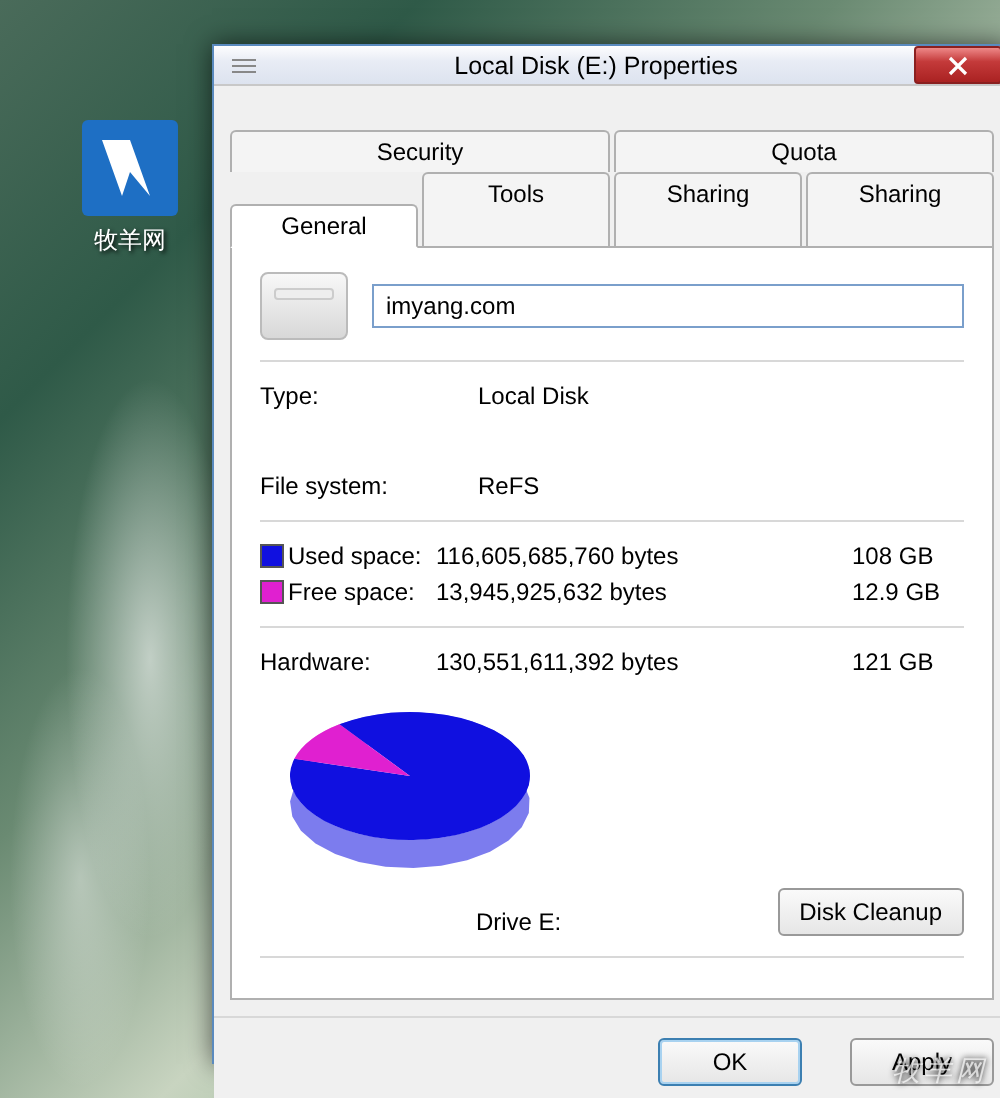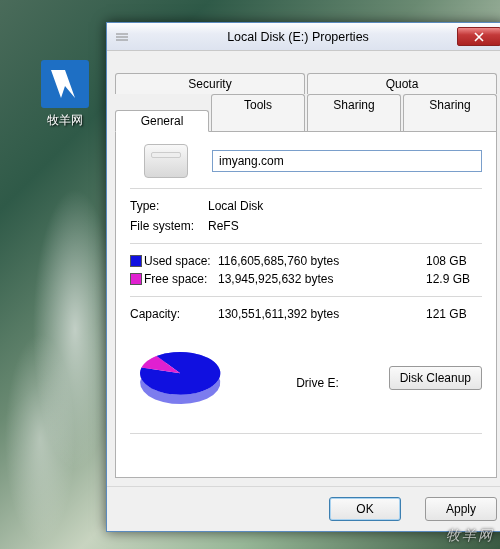--- a/index.html
+++ b/index.html
@@ -19,32 +19,32 @@
 .titlebar-grip { width: 24px; display:flex;align-items:center; }
 .titlebar .title { flex: 1; text-align: center; font-size: 12.5px; color:#000; }
 .close-btn { width: 44px; height: 19px; background: linear-gradient(#e88,#c43a3a 40%,#a22); border: 1px solid #8a2020; border-radius: 2px; display: flex; align-items: center; justify-content: center; color: #fff; font-weight: bold; cursor: pointer; }
 .body { flex: 1; background: #f0f0f0; padding: 6px 8px 8px; display: flex; flex-direction: column; }
 .tabs { position: relative; }
 .tab-row { display: flex; gap: 2px; }
 .tab { flex: 1; text-align: center; padding: 3px 0; background: #f4f4f4; border: 1px solid #b0b0b0; border-bottom: none; border-radius: 3px 3px 0 0; cursor: pointer; font-size: 12px; }
 .tab-row.top .tab { border-radius: 3px 3px 0 0; margin-top: 16px; }
 .tab.active { background: #fff; position: relative; z-index: 2; border-bottom: 1px solid #fff; margin-bottom: -1px; margin-top: 16px; }
 .tab-panel { background: #fff; border: 1px solid #b0b0b0; flex: 1; padding: 12px 14px 10px; display: flex; flex-direction: column; gap: 8px; }
-.row { display: flex; align-items: center; gap: 24px; margin-left: 14px; }
+.row { display: flex; align-items: center; gap: 12px; }
 .drive-ico { width: 44px; height: 34px; background: linear-gradient(#f8f8f8,#d8d8d8); border: 1px solid #bbb; border-radius: 4px; position: relative; }
 .drive-ico::after { content:""; position:absolute; left:6px; right:6px; top:7px; height:4px; background:#eee; border:1px solid #ccc; border-radius:2px; }
 .vol-input { flex: 1; border: 1px solid #7a9fcb; padding: 3px 6px; font-size: 12px; background:#fff; }
 .hr { height: 1px; background: #d8d8d8; margin: 2px 0; }
-.info-grid { display: grid; grid-template-columns: 78px 1fr; row-gap: 6px; font-size: 12px; }
+.info-grid { display: grid; grid-template-columns: 78px 1fr; row-gap: 6px; font-size: 12px; gap: 31px; }
 .space-grid { display: grid; grid-template-columns: 14px 74px 1fr 56px; row-gap: 4px; align-items: center; font-size: 12px; }
 .sw { width: 12px; height: 12px; border: 1px solid #555; }
 .sw.used { background: #1010e0; }
 .sw.free { background: #e020d0; }
 .cap-grid { display: grid; grid-template-columns: 88px 1fr 56px; font-size: 12px; }
-.pie-wrap { display:flex; flex-direction:row; align-items:center; gap:16px; margin-top:4px;}
+.pie-wrap { display:flex; flex-direction:column; gap:4px; margin-top:4px;}
 .pie-row { display:flex; align-items:flex-end; width:100%; }
 .pie-row .spacer { flex:1; }
 .btn { background: linear-gradient(#fafafa,#e6e6e6); border: 1px solid #999; border-radius: 3px; padding: 4px 10px; font-size: 12px; cursor: pointer; min-width: 72px; text-align: center; }
 .btn.primary { border: 1px solid #3c7fb1; box-shadow: 0 0 0 1px #a8d2f0 inset; }
 .footer { padding: 10px 8px; display: flex; justify-content: flex-end; gap: 24px; background:#f0f0f0; border-top:1px solid #d8d8d8; }
 .drive-lbl { font-size:12px; }
 .watermark { position:absolute; right:6px; bottom:4px; color:rgba(255,255,255,0.7); font-size:14px; text-shadow:0 0 3px #000; font-style:italic; letter-spacing:2px;}
 </style>
 </head>
 <body>
@@ -109,21 +109,21 @@
         <div>116,605,685,760 bytes</div>
         <div>108 GB</div>
         <div class="sw free"></div>
         <div>Free space:</div>
         <div>13,945,925,632 bytes</div>
         <div>12.9 GB</div>
       </div>
       <div class="hr"></div>
 
       <div class="cap-grid">
-        <div>Capacity:</div>
+        <div>Hardware:</div>
         <div>130,551,611,392 bytes</div>
         <div>121 GB</div>
       </div>
 
       <div class="pie-wrap">
         <svg id="pie" width="150" height="90" viewBox="0 0 150 90">
             <path d="M39.73288486245162 12.111456180001682 51.94001234745494 8.45777665436762 65.40227801559472 6.412058637410098 79.38694063880945 6.085649057570773 93.13282530663724 7.496314148430123 105.89175361727061 10.567272445668497 116.96926647819535 15.131373945749012 125.76242300429791 20.940197957785937 131.79261814719317 27.67757445920675 134.7316328163225 34.97679299775469 134.41949860287298 42.44056247194137 130.87320474272227 49.66263539376578 124.28577340481351 56.24991964097012 115.01575363633526 61.84387417240484 103.56770580154956 66.14002415343757 90.56473873192304 68.90453329746994 76.714594370299 69.98693140319108 62.7711258970068 69.3283043370674 49.493266055198 66.9645006863399 37.603718999310864 63.02418054676271 27.749624038996963 57.72181264813235 20.4673323220236 51.34600097891946 16.153213635418957 44.24377628324645 15.042082289222016 36.80170743248777 17.194416346131916 29.424860765657204 L 17.194416346131916 43.4248607656572 L 15.042082289222016 50.80170743248777 L 16.153213635418957 58.24377628324645 L 20.4673323220236 65.34600097891946 L 27.749624038996963 71.72181264813236 L 37.603718999310864 77.02418054676271 L 49.493266055198 80.9645006863399 L 62.7711258970068 83.3283043370674 L 76.714594370299 83.98693140319108 L 90.56473873192304 82.90453329746994 L 103.56770580154956 80.14002415343757 L 115.01575363633526 75.84387417240484 L 124.28577340481351 70.24991964097012 L 130.87320474272227 63.66263539376578 L 134.41949860287298 56.44056247194137 L 134.7316328163225 48.97679299775469 L 131.79261814719317 41.67757445920675 L 125.76242300429791 34.94019795778594 L 116.96926647819535 29.13137394574901 L 105.89175361727061 24.567272445668497 L 93.13282530663724 21.496314148430123 L 79.38694063880945 20.085649057570773 L 65.40227801559472 20.412058637410098 L 51.94001234745494 22.45777665436762 L 39.73288486245162 26.11145618000168 Z" fill="#1010e0" opacity="0.55"></path>
             <path d="M17.194416346131916 29.424860765657204 17.666613051539116 28.566137723862212 18.183647811653564 27.71479251294992 18.745116275117454 26.87149093456182 19.350579340823735 26.03689249974927 19.99956350131874 25.21164991319748 20.691561213112692 24.39640856277227 21.426031293608347 23.59180601478908 22.2023993443373 22.79847151539898 23.020058200173217 22.017025498481388 23.87836840417028 21.24807910042859 24.776658707655926 20.49223368220143 25.71422659518648 19.75008035902988 26.69033883395518 19.022199538126515 27.70423204722305 18.30916046477416 28.755113311324116 17.611520777142818 29.842160775777884 16.92982607018415 30.964524306024472 16.264609468944325 32.121326148279394 15.616391211629146 33.311661615988285 14.985678242747419 34.53459979734459 14.372963816650696 35.789184283316885 13.77872711177968 37.07443391561658 13.20343285591866 38.38934355402101 12.647530962751244 39.732884862451606 12.111456180001685 L 39.732884862451606 26.111456180001685 L 38.38934355402101 26.647530962751244 L 37.07443391561658 27.20343285591866 L 35.789184283316885 27.77872711177968 L 34.53459979734459 28.372963816650696 L 33.311661615988285 28.98567824274742 L 32.121326148279394 29.616391211629146 L 30.964524306024472 30.264609468944325 L 29.842160775777884 30.92982607018415 L 28.755113311324116 31.611520777142818 L 27.70423204722305 32.30916046477416 L 26.69033883395518 33.022199538126515 L 25.71422659518648 33.75008035902988 L 24.776658707655926 34.49223368220143 L 23.87836840417028 35.24807910042859 L 23.020058200173217 36.01702549848139 L 22.2023993443373 36.79847151539898 L 21.426031293608347 37.59180601478908 L 20.691561213112692 38.396408562772265 L 19.99956350131874 39.211649913197476 L 19.350579340823735 40.03689249974927 L 18.745116275117454 40.87149093456182 L 18.183647811653564 41.71479251294992 L 17.666613051539116 42.56613772386221 L 17.194416346131916 43.4248607656572 Z" fill="#e020d0" opacity="0.55"></path>
             <path d="M 75 38 L 39.73288486245162 12.111456180001682 A 60 32 0 1 1 17.194416346131916 29.424860765657204 Z" fill="#1010e0"></path>
             <path d="M 75 38 L 17.194416346131916 29.424860765657204 A 60 32 0 0 1 39.732884862451606 12.111456180001685 Z" fill="#e020d0"></path>

